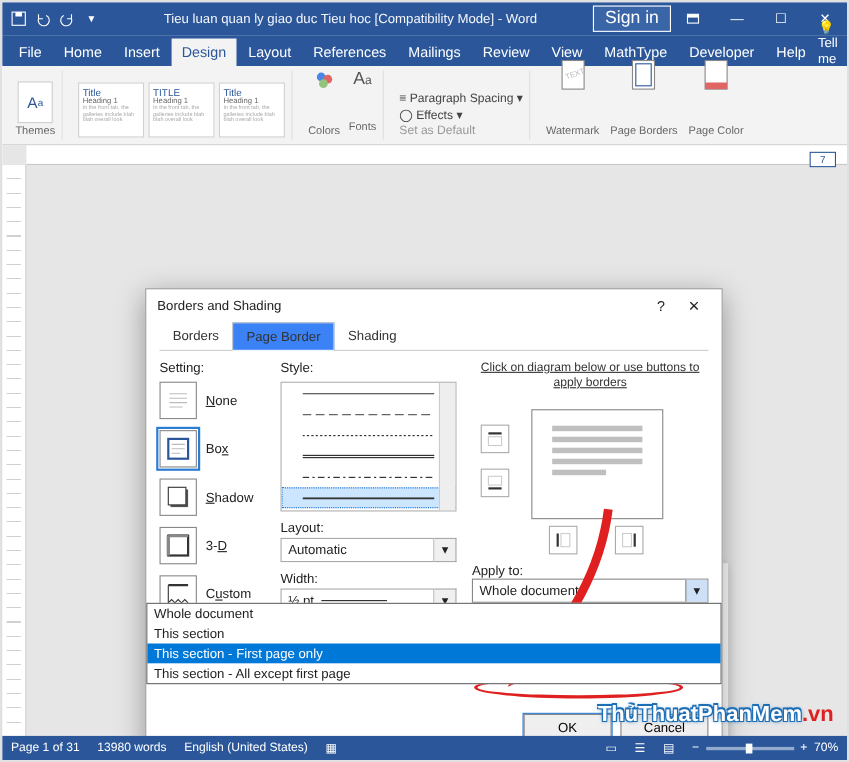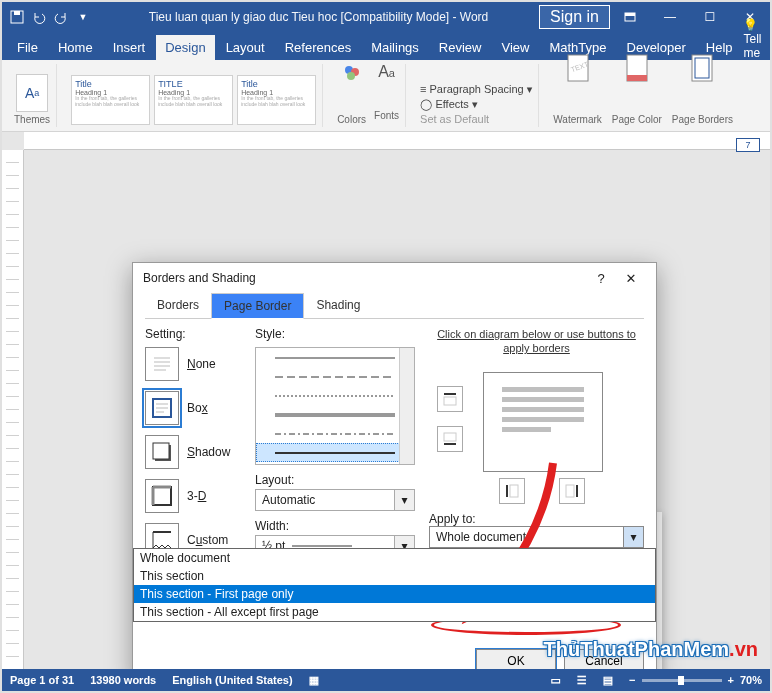--- a/index.html
+++ b/index.html
@@ -22,21 +22,21 @@
 .ribbon-tabs .right { margin-left: auto; display: flex; align-items: center; gap: 10px; padding-right: 6px; }
 .ribbon-tabs .right span { font-size: 12px; }
 
 
 .ribbon-body { background: #f3f3f3; height: 72px; border-bottom: 1px solid #d4d4d4; display: flex; padding: 4px 6px; gap: 8px; font-size: 11px; color: #444; }
 .rgroup { display: flex; flex-direction: column; align-items: center; justify-content: flex-end; padding: 2px 6px; border-right: 1px solid #e0e0e0; }
 .rgroup:last-child { border-right: none; }
 .rgroup .lbl { font-size: 10px; color: #666; margin-top: 2px; }
 .themes-icon { width: 32px; height: 38px; border: 1px solid #ccc; background: #fff; display: flex; align-items: center; justify-content: center; font-size: 14px; color: #2b579a; }
 .docfmt { display: flex; gap: 4px; }
-.docfmt .card { width: 79px; height: 50px; background: #fff; border: 1px solid #d0d0d0; padding: 3px; font-size: 7px; color: #666; overflow: hidden; }
+.docfmt .card { width: 60px; height: 50px; background: #fff; border: 1px solid #d0d0d0; padding: 3px; font-size: 7px; color: #666; overflow: hidden; }
 .docfmt .card .t1 { color: #2b579a; font-size: 9px; }
 .effects-col { display: flex; flex-direction: column; gap: 2px; align-items: flex-start; font-size: 11px; }
 .pg-col { display: flex; flex-direction: column; align-items: center; gap: 27px; }
 .pg-col svg { margin-bottom: 2px; }
 
 
 .docarea { position: relative; background: #e6e6e6; height: calc(100% - 30px - 28px - 72px - 22px); overflow: hidden; }
 .ruler-h { position: absolute; top: 0; left: 22px; right: 0; height: 18px; background: #fff; border-bottom: 1px solid #c8c8c8; }
 .ruler-v { position: absolute; top: 18px; left: 0; width: 22px; bottom: 0; background: #fff; border-right: 1px solid #c8c8c8; }
 .ruler-v::before { content:""; position:absolute; top:0; left:4px; right:4px; bottom:0; background: repeating-linear-gradient(#fff,#fff 12px,#d0d0d0 12px,#d0d0d0 13px); }
@@ -85,21 +85,21 @@
 
 .dlg-foot { position: absolute; bottom: 8px; right: 12px; display: flex; gap: 8px; }
 .dlg-foot button { width: 80px; height: 24px; border: 1px solid #888; background: #efefef; cursor: pointer; font-size: 12px; }
 .dlg-foot button.primary { outline: 1px solid #2b7cd3; }
 
 
 .arrow { position: absolute; pointer-events: none; }
 .ellipse { position:absolute; border:3px solid #e02020; border-radius:50%; pointer-events:none; }
 
 
-.statusbar { position: absolute; bottom: 0; left: 0; right: 0; height: 22px; background: #2b579a; color: #fff; font-size: 11px; display: flex; align-items: center; padding: 0 8px; gap: 16px; font-weight: bold; }
+.statusbar { position: absolute; bottom: 0; left: 0; right: 0; height: 22px; background: #2b579a; color: #fff; font-size: 11px; display: flex; align-items: center; padding: 0 8px; gap: 16px; }
 .statusbar .sp { flex:1; }
 .statusbar .zoom { display:flex; align-items:center; gap:6px; }
 .statusbar .slider { width: 80px; height:3px; background: rgba(255,255,255,.5); position:relative; }
 .statusbar .slider::after { content:""; position:absolute; left:45%; top:-3px; width:6px; height:9px; background:#fff; }
 
 
 .wm { position:absolute; right:12px; bottom:30px; font-size:20px; font-weight:bold; color:#fff; text-shadow: 0 0 4px #1e6fb8, 1px 1px 0 #1e6fb8, -1px -1px 0 #1e6fb8, 1px -1px 0 #1e6fb8, -1px 1px 0 #1e6fb8; pointer-events:none; font-family: Arial, sans-serif; }
 .wm .red { color:#e02020; text-shadow:none; }
 
 .collapse-badge { position:absolute; right:10px; top:6px; width:24px; height:14px; background:#fff; border:1px solid #2b579a; color:#2b579a; font-size:9px; display:flex; align-items:center; justify-content:center; }
@@ -215,30 +215,30 @@
       <div class="pg-col">
           <svg width="26" height="30">
             <rect x="3" y="2" width="20" height="26" fill="#fff" stroke="#888"></rect>
             <text x="6" y="17" font-size="7" fill="#bbb" transform="rotate(-20 13 15)">TEXT</text>
           </svg>
           <span class="lbl">Watermark</span>
         </div>
       <div class="pg-col">
           <svg width="26" height="30">
             <rect x="3" y="2" width="20" height="26" fill="#fff" stroke="#888"></rect>
+            <rect x="6" y="5" width="14" height="20" fill="none" stroke="#2b579a"></rect>
+          </svg>
+          <span class="lbl">Page Borders</span>
+        </div>
+      <div class="pg-col">
+          <svg width="26" height="30">
+            <rect x="3" y="2" width="20" height="26" fill="#fff" stroke="#888"></rect>
             <rect x="3" y="22" width="20" height="6" fill="#e06666"></rect>
           </svg>
           <span class="lbl">Page Color</span>
-        </div>
-      <div class="pg-col">
-          <svg width="26" height="30">
-            <rect x="3" y="2" width="20" height="26" fill="#fff" stroke="#888"></rect>
-            <rect x="6" y="5" width="14" height="20" fill="none" stroke="#2b579a"></rect>
-          </svg>
-          <span class="lbl">Page Borders</span>
         </div>
     </div>
   </div>
 </div>
 
 <div class="docarea">
   <div class="ruler-h">
     <div class="collapse-badge">7</div>
   </div>
   <div class="ruler-v"></div>

